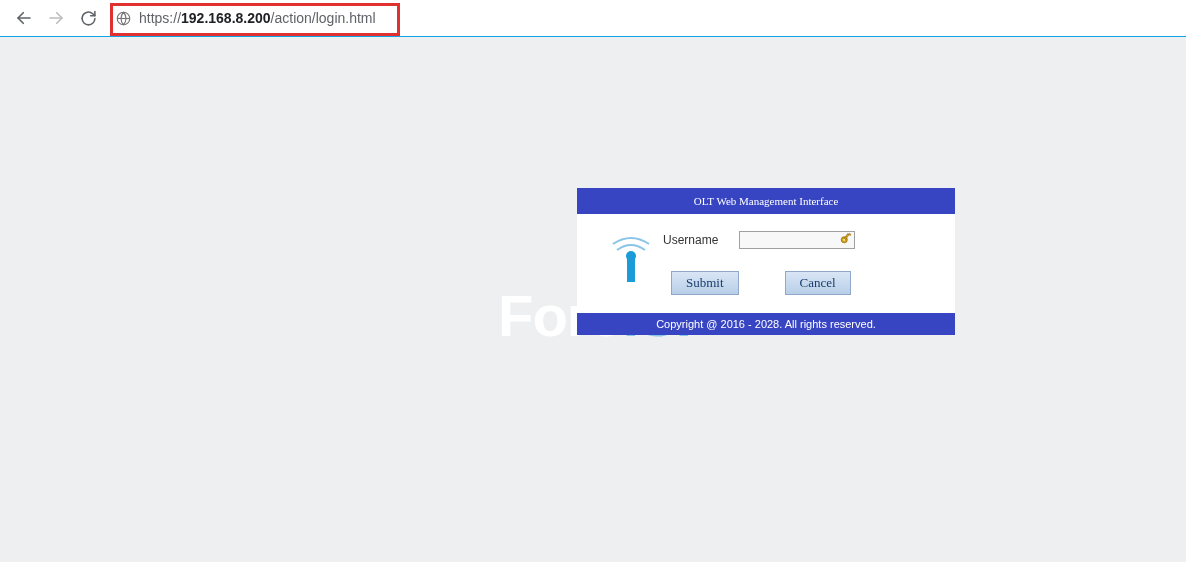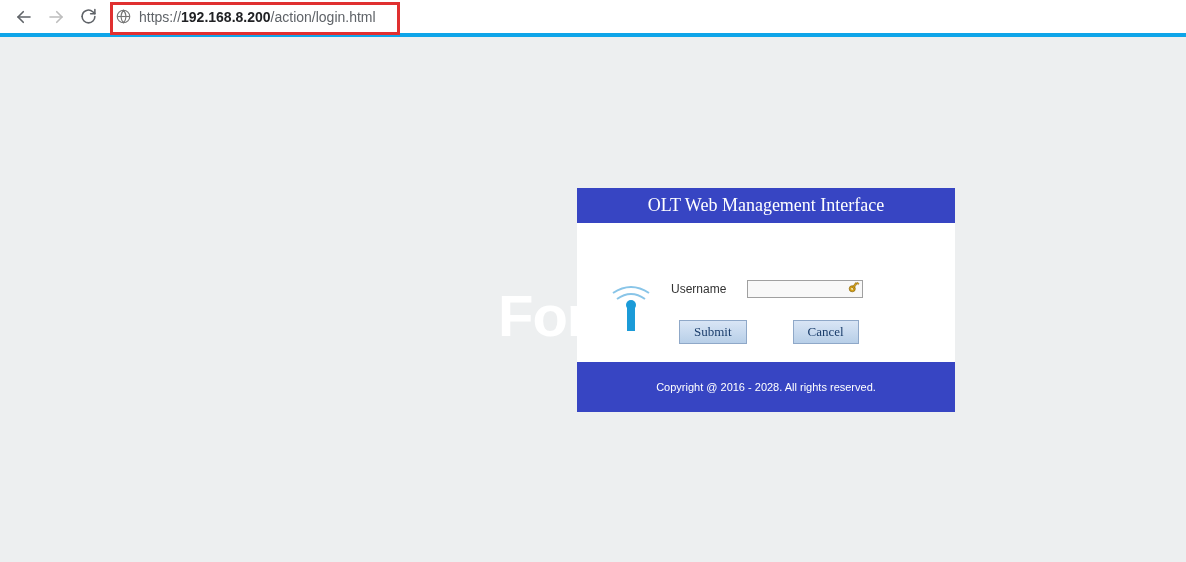--- a/index.html
+++ b/index.html
@@ -14,21 +14,21 @@
       height: 562px;
       overflow: hidden;
     }
     .browser-toolbar {
       background: #ffffff;
       height: 37px;
       display: flex;
       align-items: center;
       padding: 0 12px;
       gap: 8px;
-      border-bottom: 4px solid #0ea5e9;
+      border-bottom: 1px solid #0ea5e9;
     }
     .nav-btn {
       width: 24px;
       height: 24px;
       display: flex;
       align-items: center;
       justify-content: center;
       cursor: pointer;
       color: #5f6368;
     }
@@ -94,29 +94,28 @@
       top: 151px;
       width: 378px;
       background: #ffffff;
       z-index: 2;
     }
     .login-header {
       background: #3745c3;
       color: #ffffff;
       text-align: center;
       padding: 7px 0;
-      font-size: 18px;
+      font-size: 11px;
       font-family: Georgia, 'Times New Roman', serif;
     }
     .login-body {
-      padding: 28px 30px 18px 30px;
+      padding: 16px 30px 18px 30px;
       display: flex;
       align-items: flex-start;
-      gap: 16px;
-      margin-top: 28px;
+      gap: 8px;
     }
     .login-logo {
       width: 48px;
       height: 56px;
       position: relative;
       flex-shrink: 0;
     }
     .login-form {
       flex: 1;
     }
@@ -166,21 +165,21 @@
       background: linear-gradient(to bottom, #d9e5f5, #b8cfe8);
       border: 1px solid #8fa8c8;
       color: #1a3d6b;
       cursor: pointer;
       font-family: Liberation Serif, serif;
     }
     .login-footer {
       background: #3745c3;
       color: #ffffff;
       text-align: center;
-      padding: 19px 0;
+      padding: 5px 0;
       font-size: 11px;
     }
   </style>
 </head>
 <body>
 
 <div class="browser-toolbar">
   <div class="nav-btn">
     <svg width="18" height="18" viewBox="0 0 24 24" fill="none" stroke="currentColor" stroke-width="2.2" stroke-linecap="round" stroke-linejoin="round">
         <line x1="20" y1="12" x2="4" y2="12"></line>

